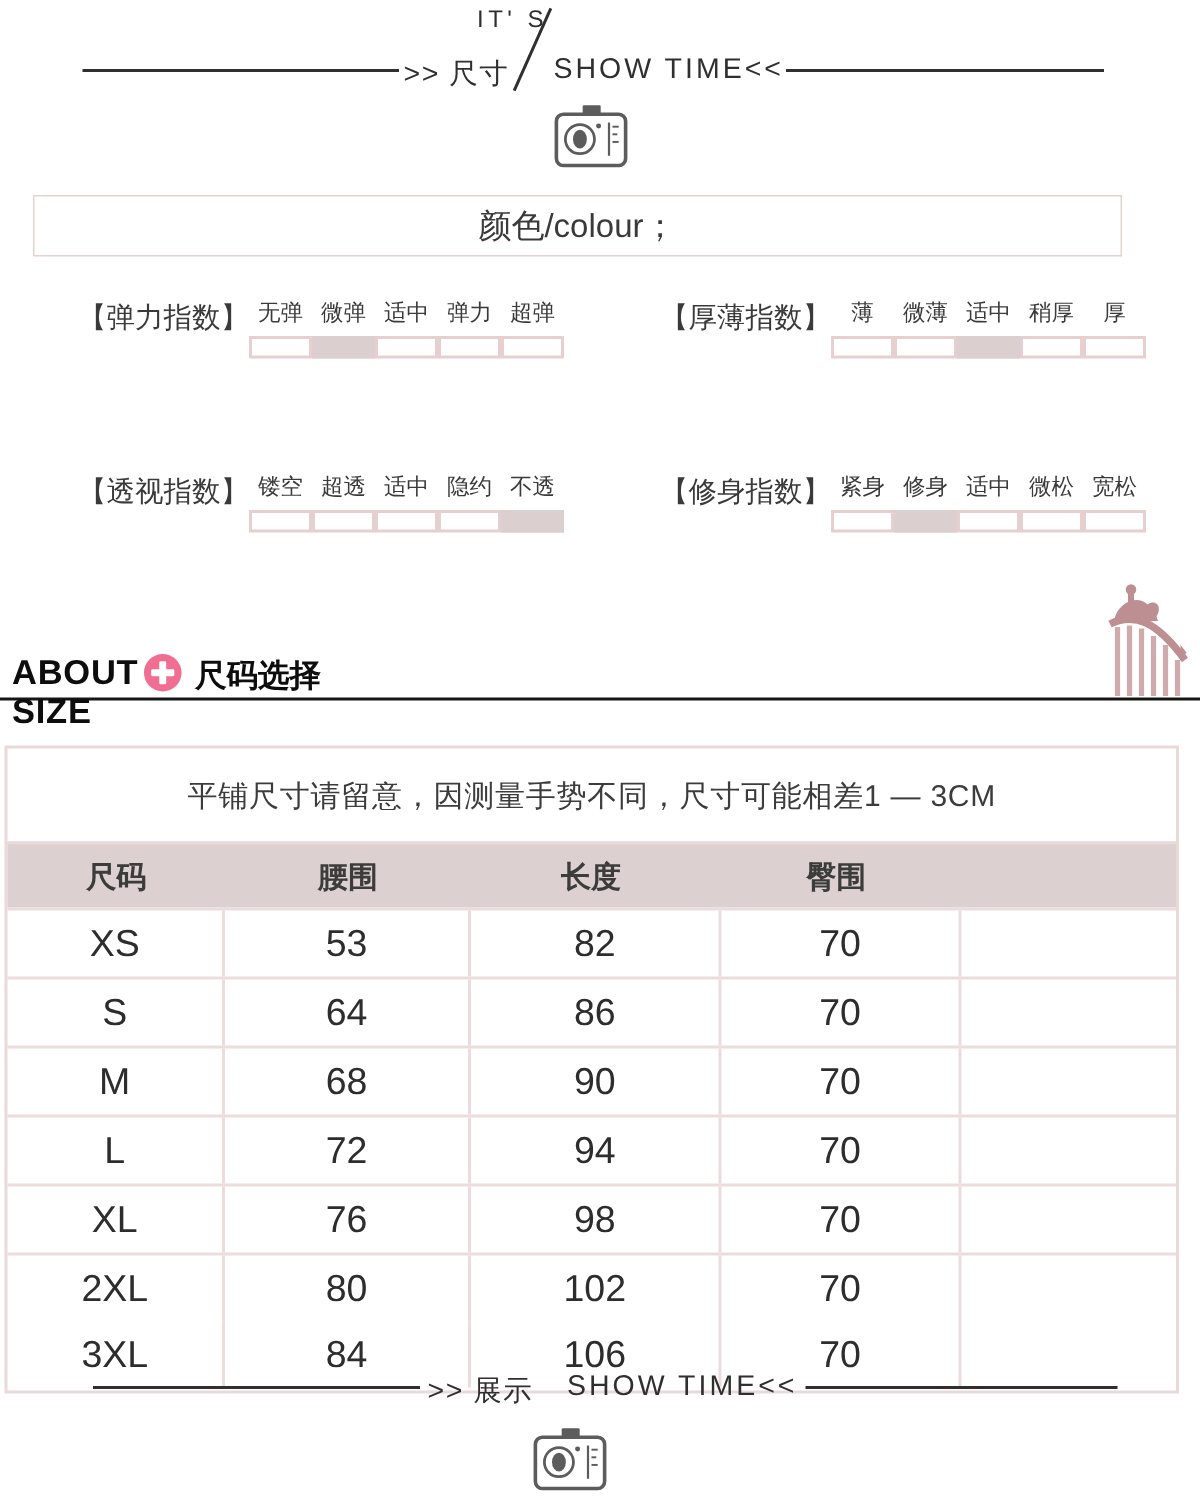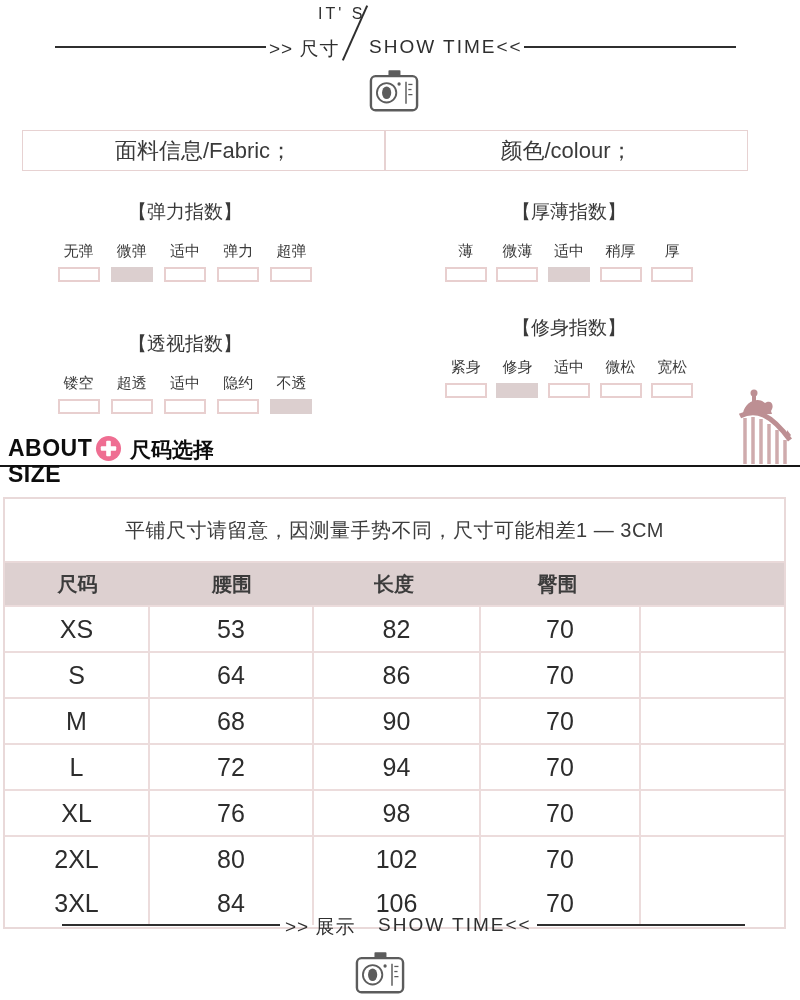--- a/index.html
+++ b/index.html
@@ -19,21 +19,21 @@
   
   .info-box{
     left:22px;top:130px;width:726px;height:41px;display:flex;
     border:1px solid #e7d2d2;box-sizing:border-box;background:#fff;
   }
   .info-cell{flex:1;display:flex;align-items:center;justify-content:center;
     font-size:22px;color:#3a3a3a;}
   .info-cell.first{border-right:2px solid #e7d2d2;}
 
   
-  .idx-section{display:flex;flex-direction:column;}
+  .idx-section{display:flex;flex-direction:row;}
   .idx-title{text-align:center;font-size:19px;color:#3a3a3a;margin-bottom:17px;white-space:nowrap;}
   .idx-row{display:flex;}
   .idx-item{flex:1;display:flex;flex-direction:column;align-items:center;gap:6px;}
   .idx-label{font-size:15px;color:#3a3a3a;white-space:nowrap;}
   .idx-box{width:38px;height:11px;background:#fff;border:2px solid #e8cfcf;}
   .idx-box.filled{background:#dccfcf;border-color:#dccfcf;}
 
   
   .about-bar{left:0;top:408px;width:800px;height:59px;border-bottom:2px solid #161616;box-sizing:border-box;}
   .about-words{position:absolute;left:8px;top:6px;font-size:23px;font-weight:bold;
@@ -88,21 +88,20 @@
   <div class="abs slash" style="left:354px;top:3px;"></div>
   <span class="abs div-text" style="left:369px;top:36px;letter-spacing:2px;">SHOW TIME&lt;&lt;</span>
   <div class="abs divline" style="left:524px;top:46px;width:212px;"></div>
 </div>
 
 <svg class="abs" style="left:366px;top:66px;" width="56" height="48" viewBox="0 0 60 52">
   <use href="#cam-sym"></use>
 </svg>
 
 <div class="abs info-box">
-  <div class="info-cell first">面料信息/Fabric；</div>
   <div class="info-cell">颜色/colour；</div>
 </div>
 
 <div class="abs idx-section" style="left:52px;top:199px;width:266px;">
   <div class="idx-title">【弹力指数】</div>
   <div class="idx-row">
     <div class="idx-item">
         <span class="idx-label">无弹</span>
         <span class="idx-box"></span>
       </div>
@@ -144,21 +143,21 @@
         <span class="idx-label">稍厚</span>
         <span class="idx-box"></span>
       </div>
     <div class="idx-item">
         <span class="idx-label">厚</span>
         <span class="idx-box"></span>
       </div>
   </div>
 </div>
 
-<div class="abs idx-section" style="left:52px;top:315px;width:266px;margin-top:16px;">
+<div class="abs idx-section" style="left:52px;top:315px;width:266px;">
   <div class="idx-title">【透视指数】</div>
   <div class="idx-row">
     <div class="idx-item">
         <span class="idx-label">镂空</span>
         <span class="idx-box"></span>
       </div>
     <div class="idx-item">
         <span class="idx-label">超透</span>
         <span class="idx-box"></span>
       </div>

